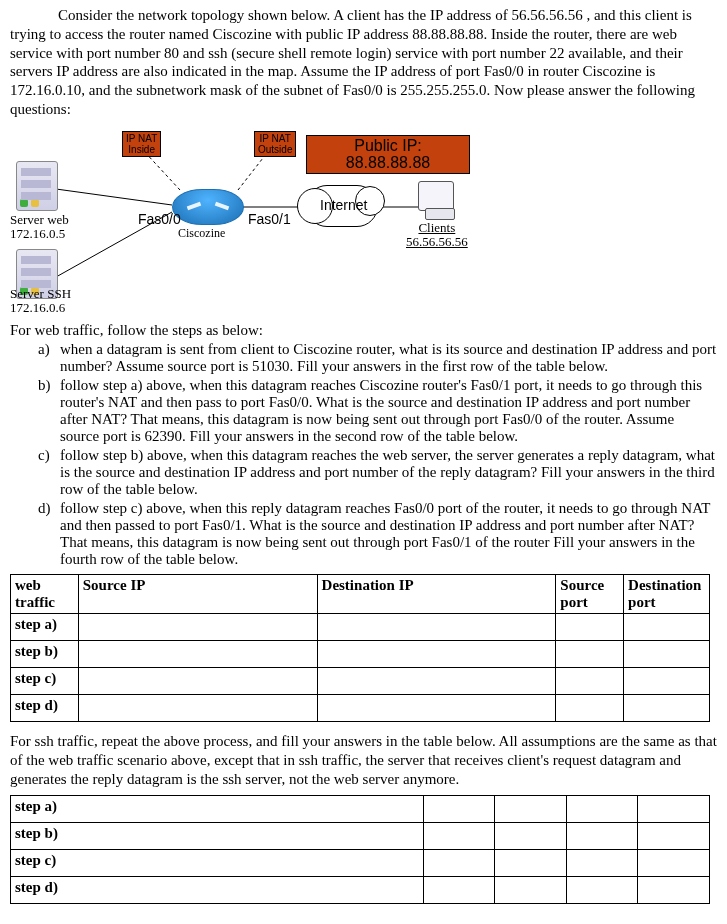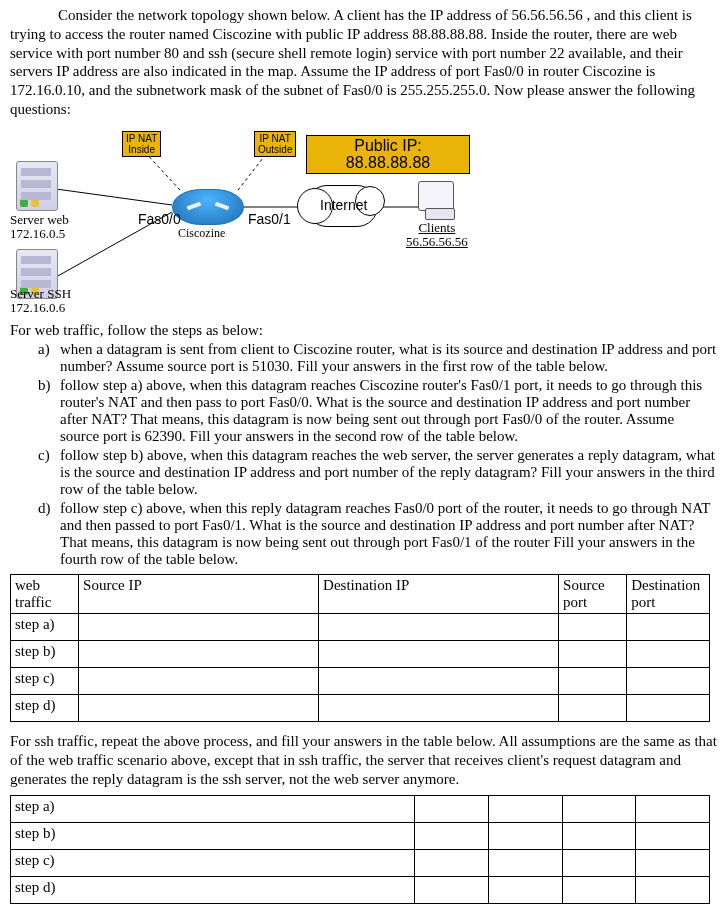--- a/index.html
+++ b/index.html
@@ -19,21 +19,21 @@
   .list .body { flex: 1; }
   table.ans {
     border-collapse: collapse;
     width: 700px;
     margin-top: 6px;
     margin-bottom: 10px;
   }
   table.ans th, table.ans td {
     border: 1px solid #000;
     padding: 2px 4px;
-    font-weight: normal;
+    font-weight: bold;
     text-align: left;
     vertical-align: top;
     font-family: "Times New Roman", Times, serif;
     font-size: 15px;
   }
   table.ans th { height: 34px; }
   table.ans td { height: 22px; }
   .col-label { width: 56px; }
   .col-src { width: 220px; }
   .col-dst { width: 220px; }
@@ -121,21 +121,21 @@
     position:absolute;
     left:6px; top:26px;
     width:28px;height:10px;
     border:1px solid #555;
     background:#e6e6ee;
     border-radius:2px;
   }
   .small-box{
     position:absolute;
     border:1px solid #000;
-    background:#eab308;
+    background:#c2410c;
     font-size:10px;
     padding:1px 3px;
     line-height:1.1;
     text-align:center;
   }
   .tiny-label{
     position:absolute;
     font-size:14px;
     color:#000;
   }

